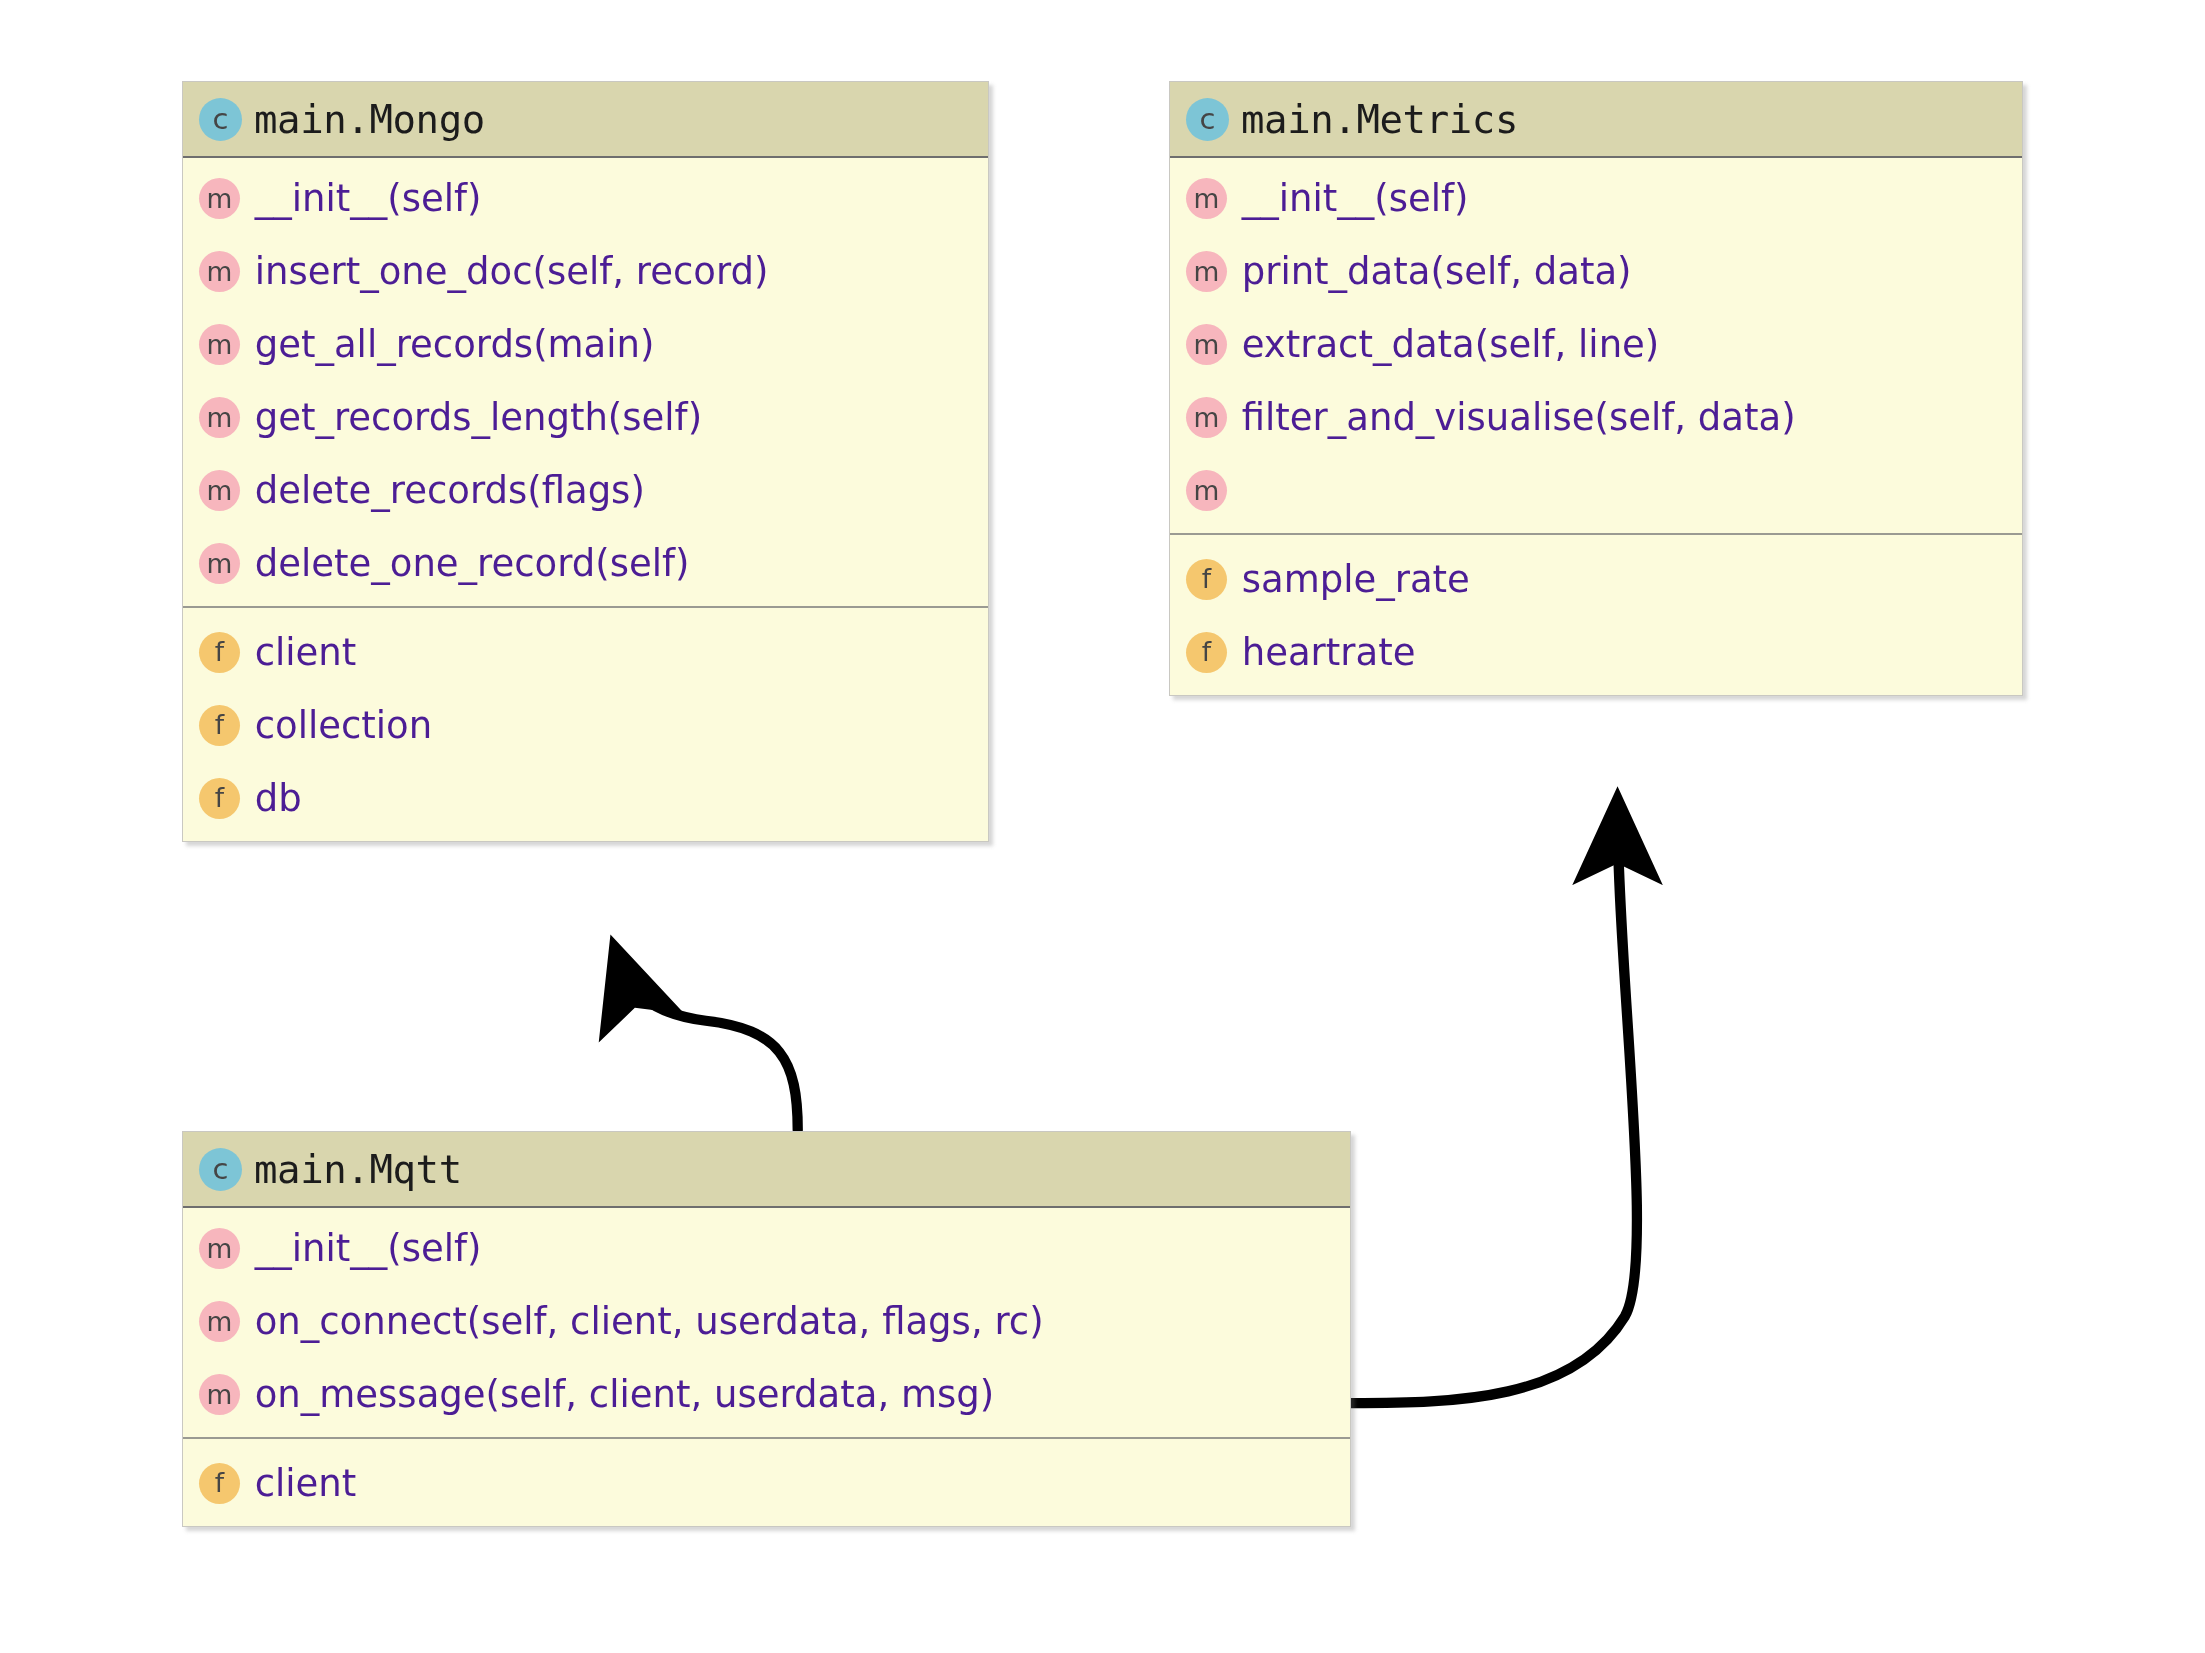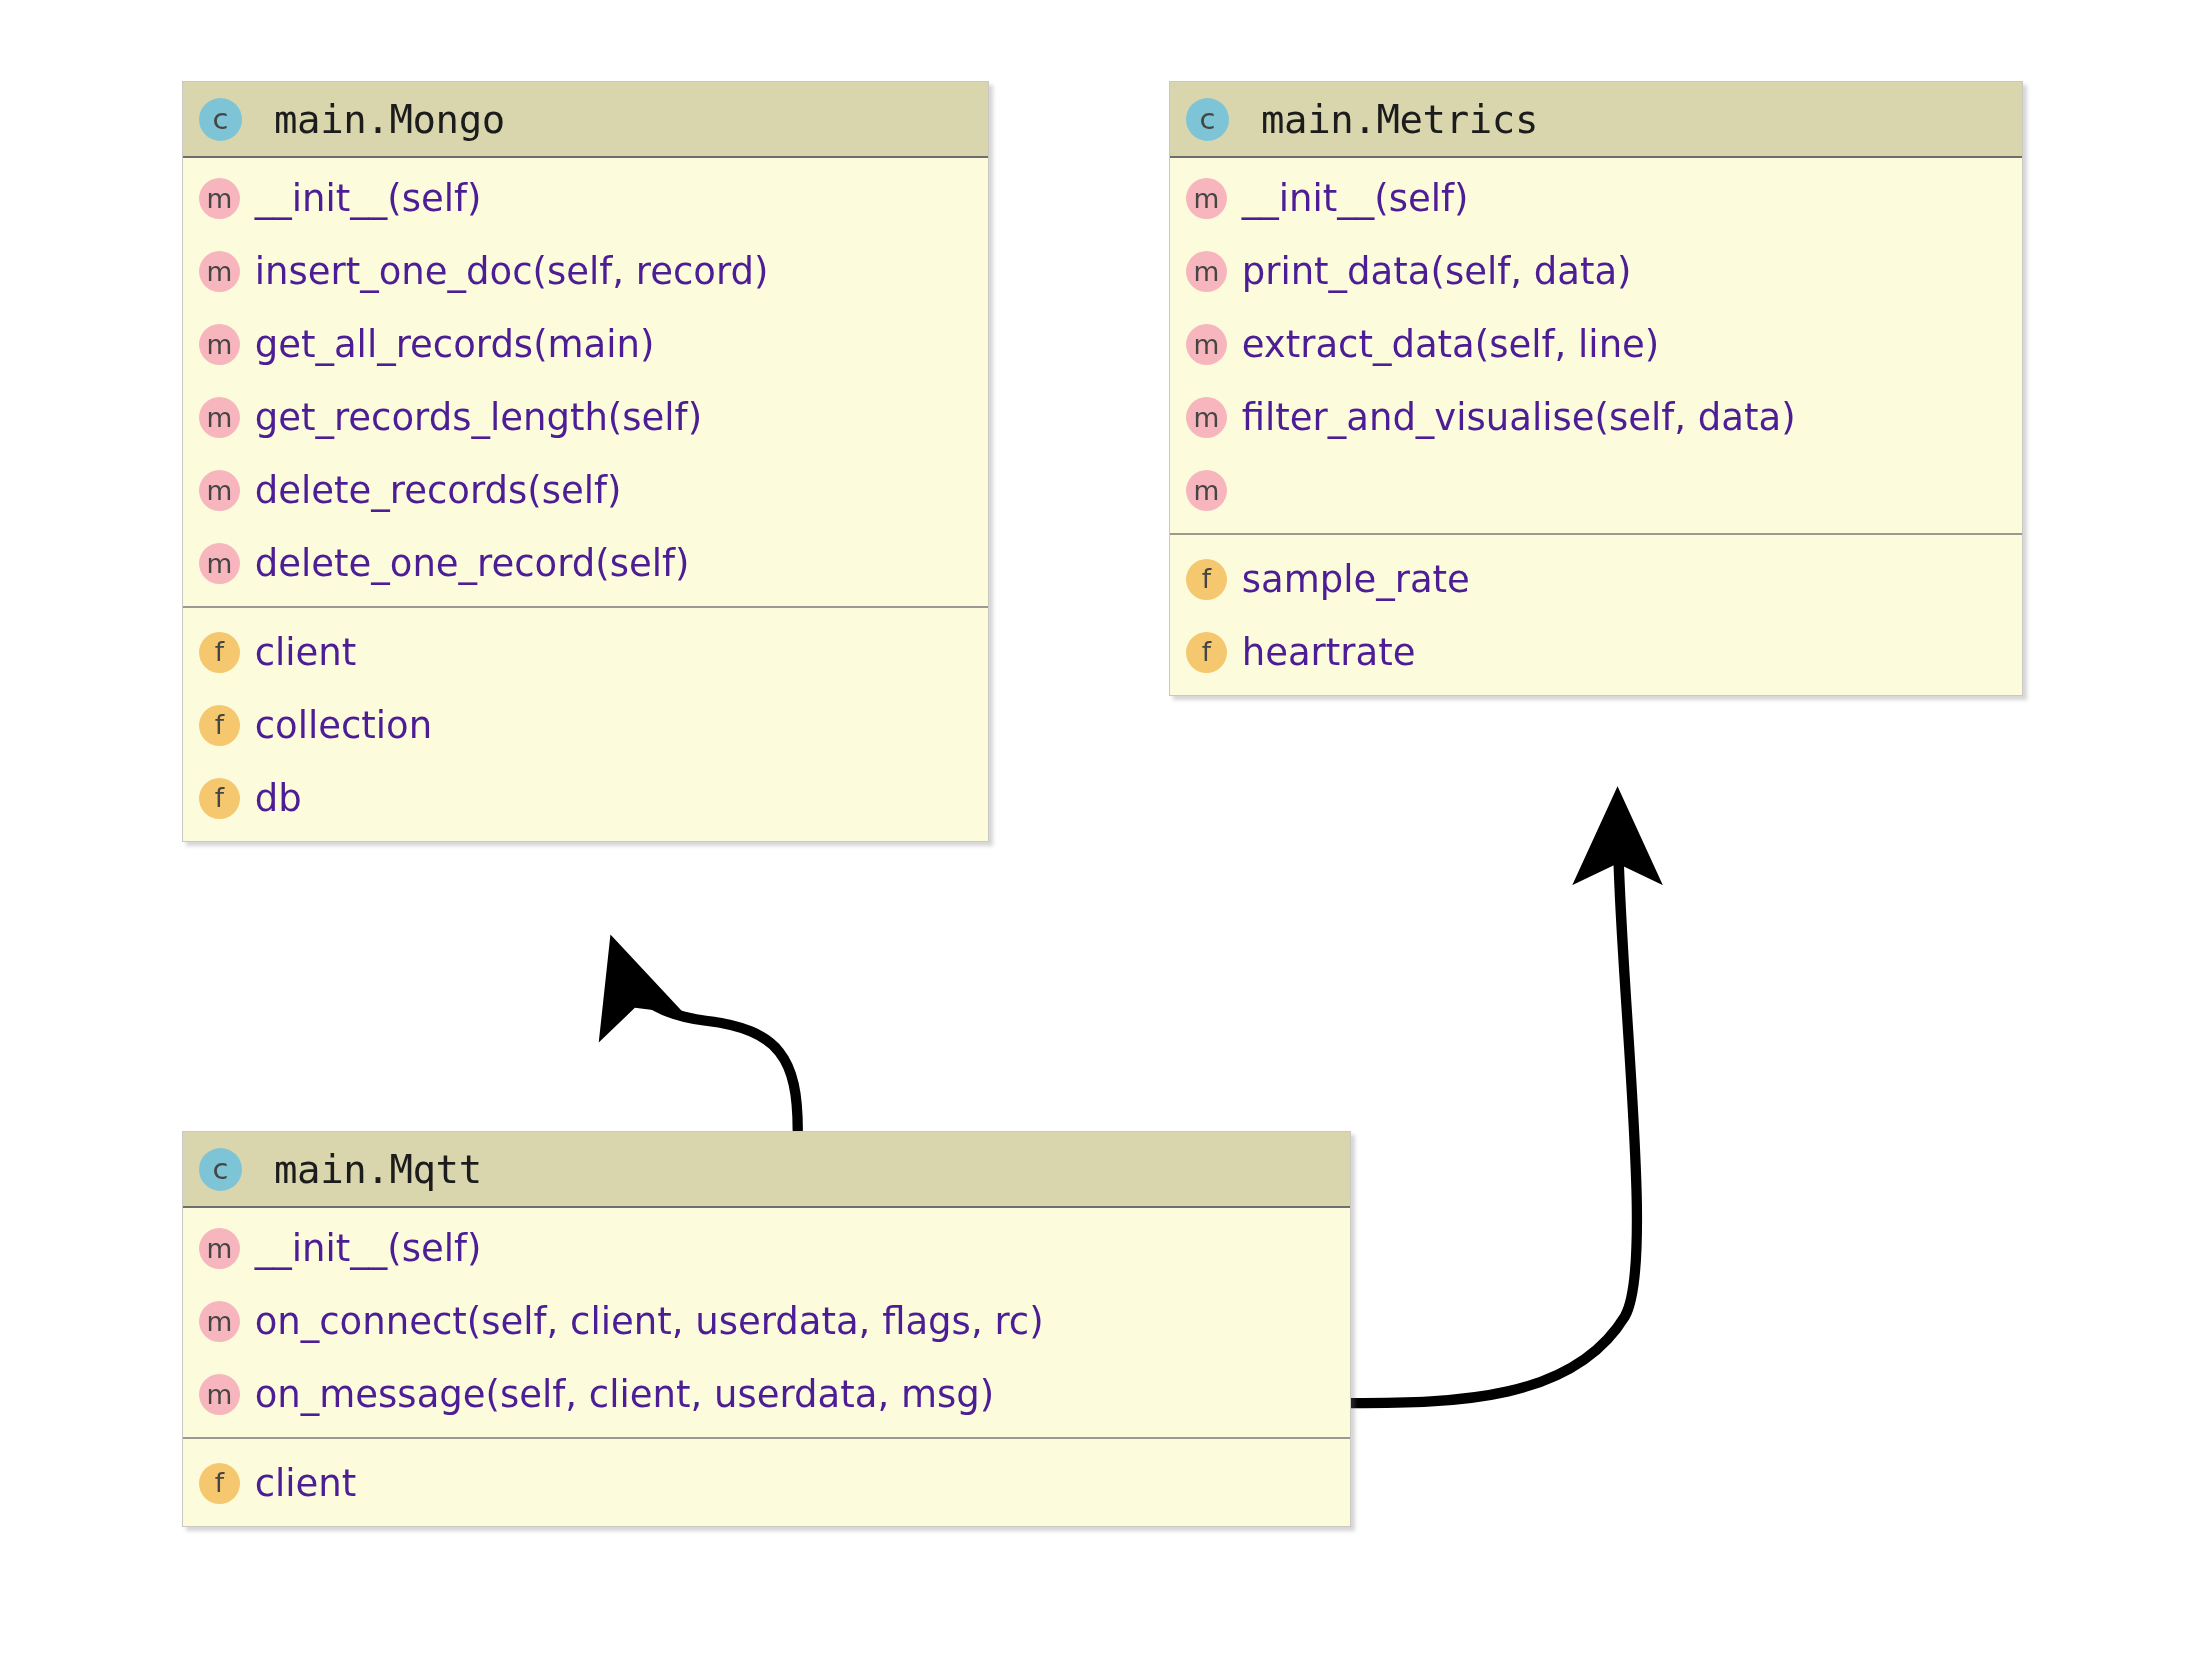--- a/index.html
+++ b/index.html
@@ -51,21 +51,21 @@
     padding: 0 16px;
     height: 76px;
     box-sizing: border-box;
   }
 
   .class-title {
     font-family: "DejaVu Sans Mono", monospace;
     font-size: 39px;
     color: #1c1c1c;
     letter-spacing: -0.4px;
-    margin-left: 32px;
+    margin-left: 12px;
     white-space: nowrap;
   }
 
   .member-section {
     padding: 4.4px 0 5.9px 0;
   }
   .member-section.fields {
     border-top: 2.2px solid #9a9a92;
     padding-top: 7.4px;
   }
@@ -140,21 +140,21 @@
       <div class="member-row">
         <span class="badge badge-m">m</span>
         <span class="member-label">get_all_records(main)</span>
       </div>
       <div class="member-row">
         <span class="badge badge-m">m</span>
         <span class="member-label">get_records_length(self)</span>
       </div>
       <div class="member-row">
         <span class="badge badge-m">m</span>
-        <span class="member-label">delete_records(self)</span>
+        <span class="member-label">delete_records(flags)</span>
       </div>
       <div class="member-row">
         <span class="badge badge-m">m</span>
         <span class="member-label">delete_one_record(self)</span>
       </div>
     </div>
 
     <div class="member-section fields">
       <div class="member-row">
         <span class="badge badge-f">f</span>

